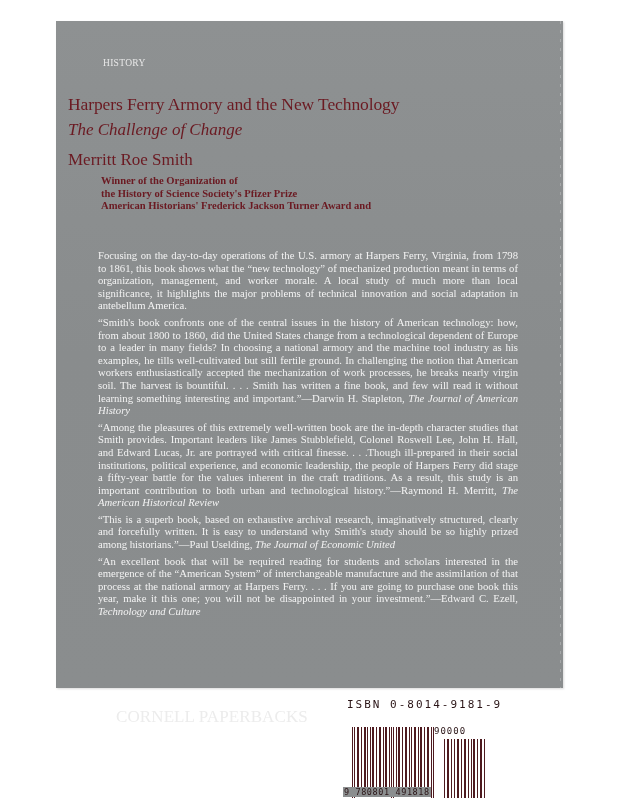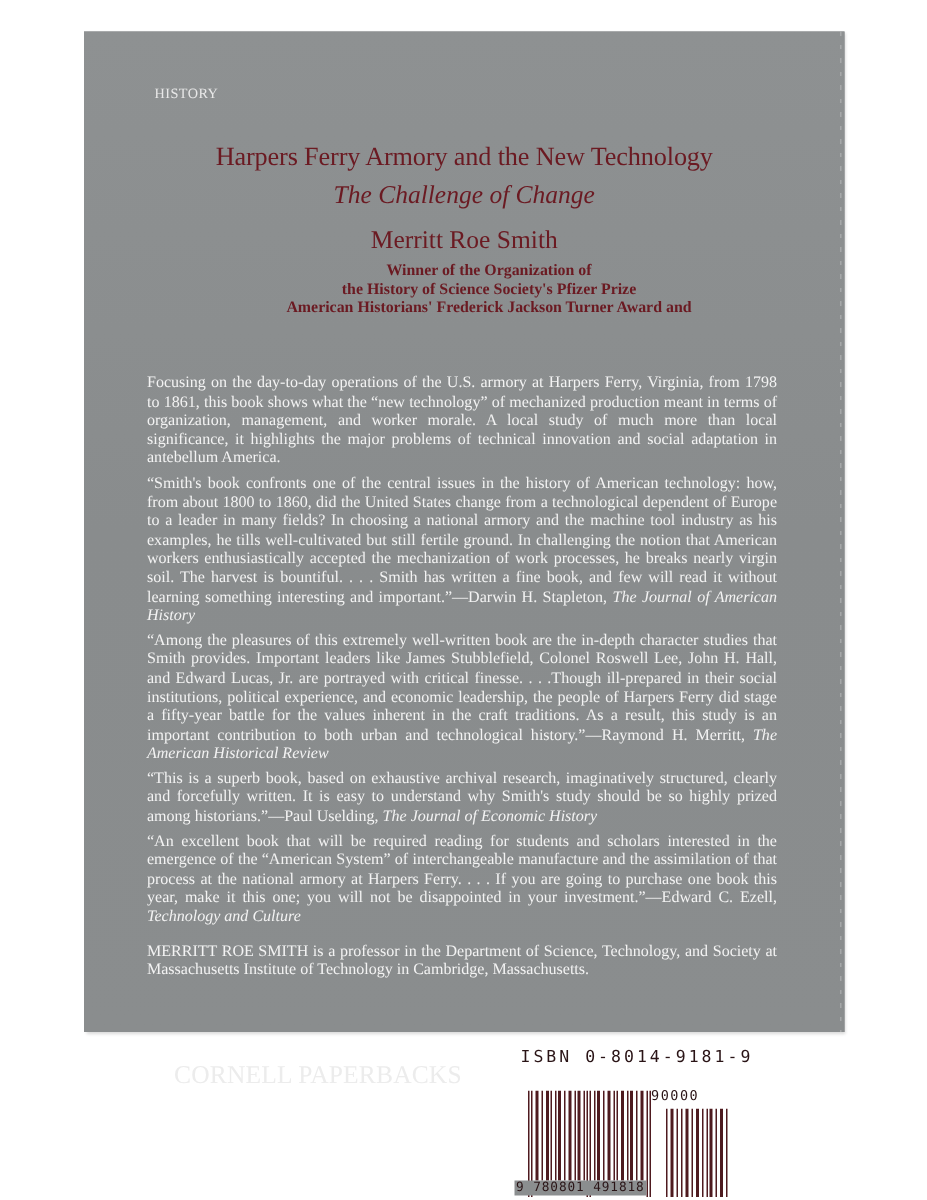--- a/index.html
+++ b/index.html
@@ -22,22 +22,22 @@
       position: absolute; right: 2px; top: 0; bottom: 0; width: 1px;
       background: repeating-linear-gradient(180deg, #b7b9ba 0 3px, transparent 3px 9px);
       opacity: 0.6;
     }
     .category {
       position: absolute; left: 47px; top: 37px;
       font-size: 9.5px; letter-spacing: 0.3px;
       color: #e8e8e8;
     }
     .title-block {
-      position: absolute; left: 0; width: 507px; top: 72px;
-      text-align: center; color: #6b1a22;
+      position: absolute; left: 12px; width: 507px; top: 72px;
+      text-align: left; color: #6b1a22;
     }
     .title {
       font-size: 17.5px; line-height: 22px; margin: 0;
       font-weight: normal;
       letter-spacing: -0.1px;
     }
     .subtitle {
       font-size: 17px; line-height: 22px; margin-top: 4px;
       font-style: italic;
     }
@@ -114,28 +114,27 @@
 
     <p>
       <span>“Smith's book confronts one of the central issues in the history of American technology: how, from about 1800 to 1860, did the United States change from a technological dependent of Europe to a leader in many fields? In choosing a national armory and the machine tool industry as his examples, he tills well-cultivated but still fertile ground. In challenging the notion that American workers enthusiastically accepted the mechanization of work processes, he breaks nearly virgin soil. The harvest is bountiful. . . . Smith has written a fine book, and few will read it without learning something interesting and important.”</span><span>—Darwin H. Stapleton, </span><i>The Journal of American History</i>
     </p>
 
     <p>
       <span>“Among the pleasures of this extremely well-written book are the in-depth character studies that Smith provides. Important leaders like James Stubblefield, Colonel Roswell Lee, John H. Hall, and Edward Lucas, Jr. are portrayed with critical finesse. . . .Though ill-prepared in their social institutions, political experience, and economic leadership, the people of Harpers Ferry did stage a fifty-year battle for the values inherent in the craft traditions. As a result, this study is an important contribution to both urban and technological history.”</span><span>—Raymond H. Merritt, </span><i>The American Historical Review</i>
     </p>
 
     <p>
-      <span>“This is a superb book, based on exhaustive archival research, imaginatively structured, clearly and forcefully written. It is easy to understand why Smith's study should be so highly prized among historians.”</span><span>—Paul Uselding, </span><i>The Journal of Economic History</i>
+      <span>“This is a superb book, based on exhaustive archival research, imaginatively structured, clearly and forcefully written. It is easy to understand why Smith's study should be so highly prized among historians.”</span><span>—Paul Uselding, </span><i>The Journal of Economic United</i>
     </p>
 
     <p>
       <span>“An excellent book that will be required reading for students and scholars interested in the emergence of the “American System” of interchangeable manufacture and the assimilation of that process at the national armory at Harpers Ferry. . . . If you are going to purchase one book this year, make it this one; you will not be disappointed in your investment.”</span><span>—Edward C. Ezell, </span><i>Technology and Culture</i>
     </p>
 
-    <p class="gap">MERRITT ROE SMITH is a professor in the Department of Science, Technology, and Society at Massachusetts Institute of Technology in Cambridge, Massachusetts.</p>
   </div>
 
   <div class="publisher">
     <div>CORNELL PAPERBACKS</div>
   </div>
 
   <div class="isbn">ISBN 0-8014-9181-9</div>
 
   <svg class="barcode-main" viewBox="0 0 84 71" preserveAspectRatio="none">
     <g fill="#4e1a1f">

